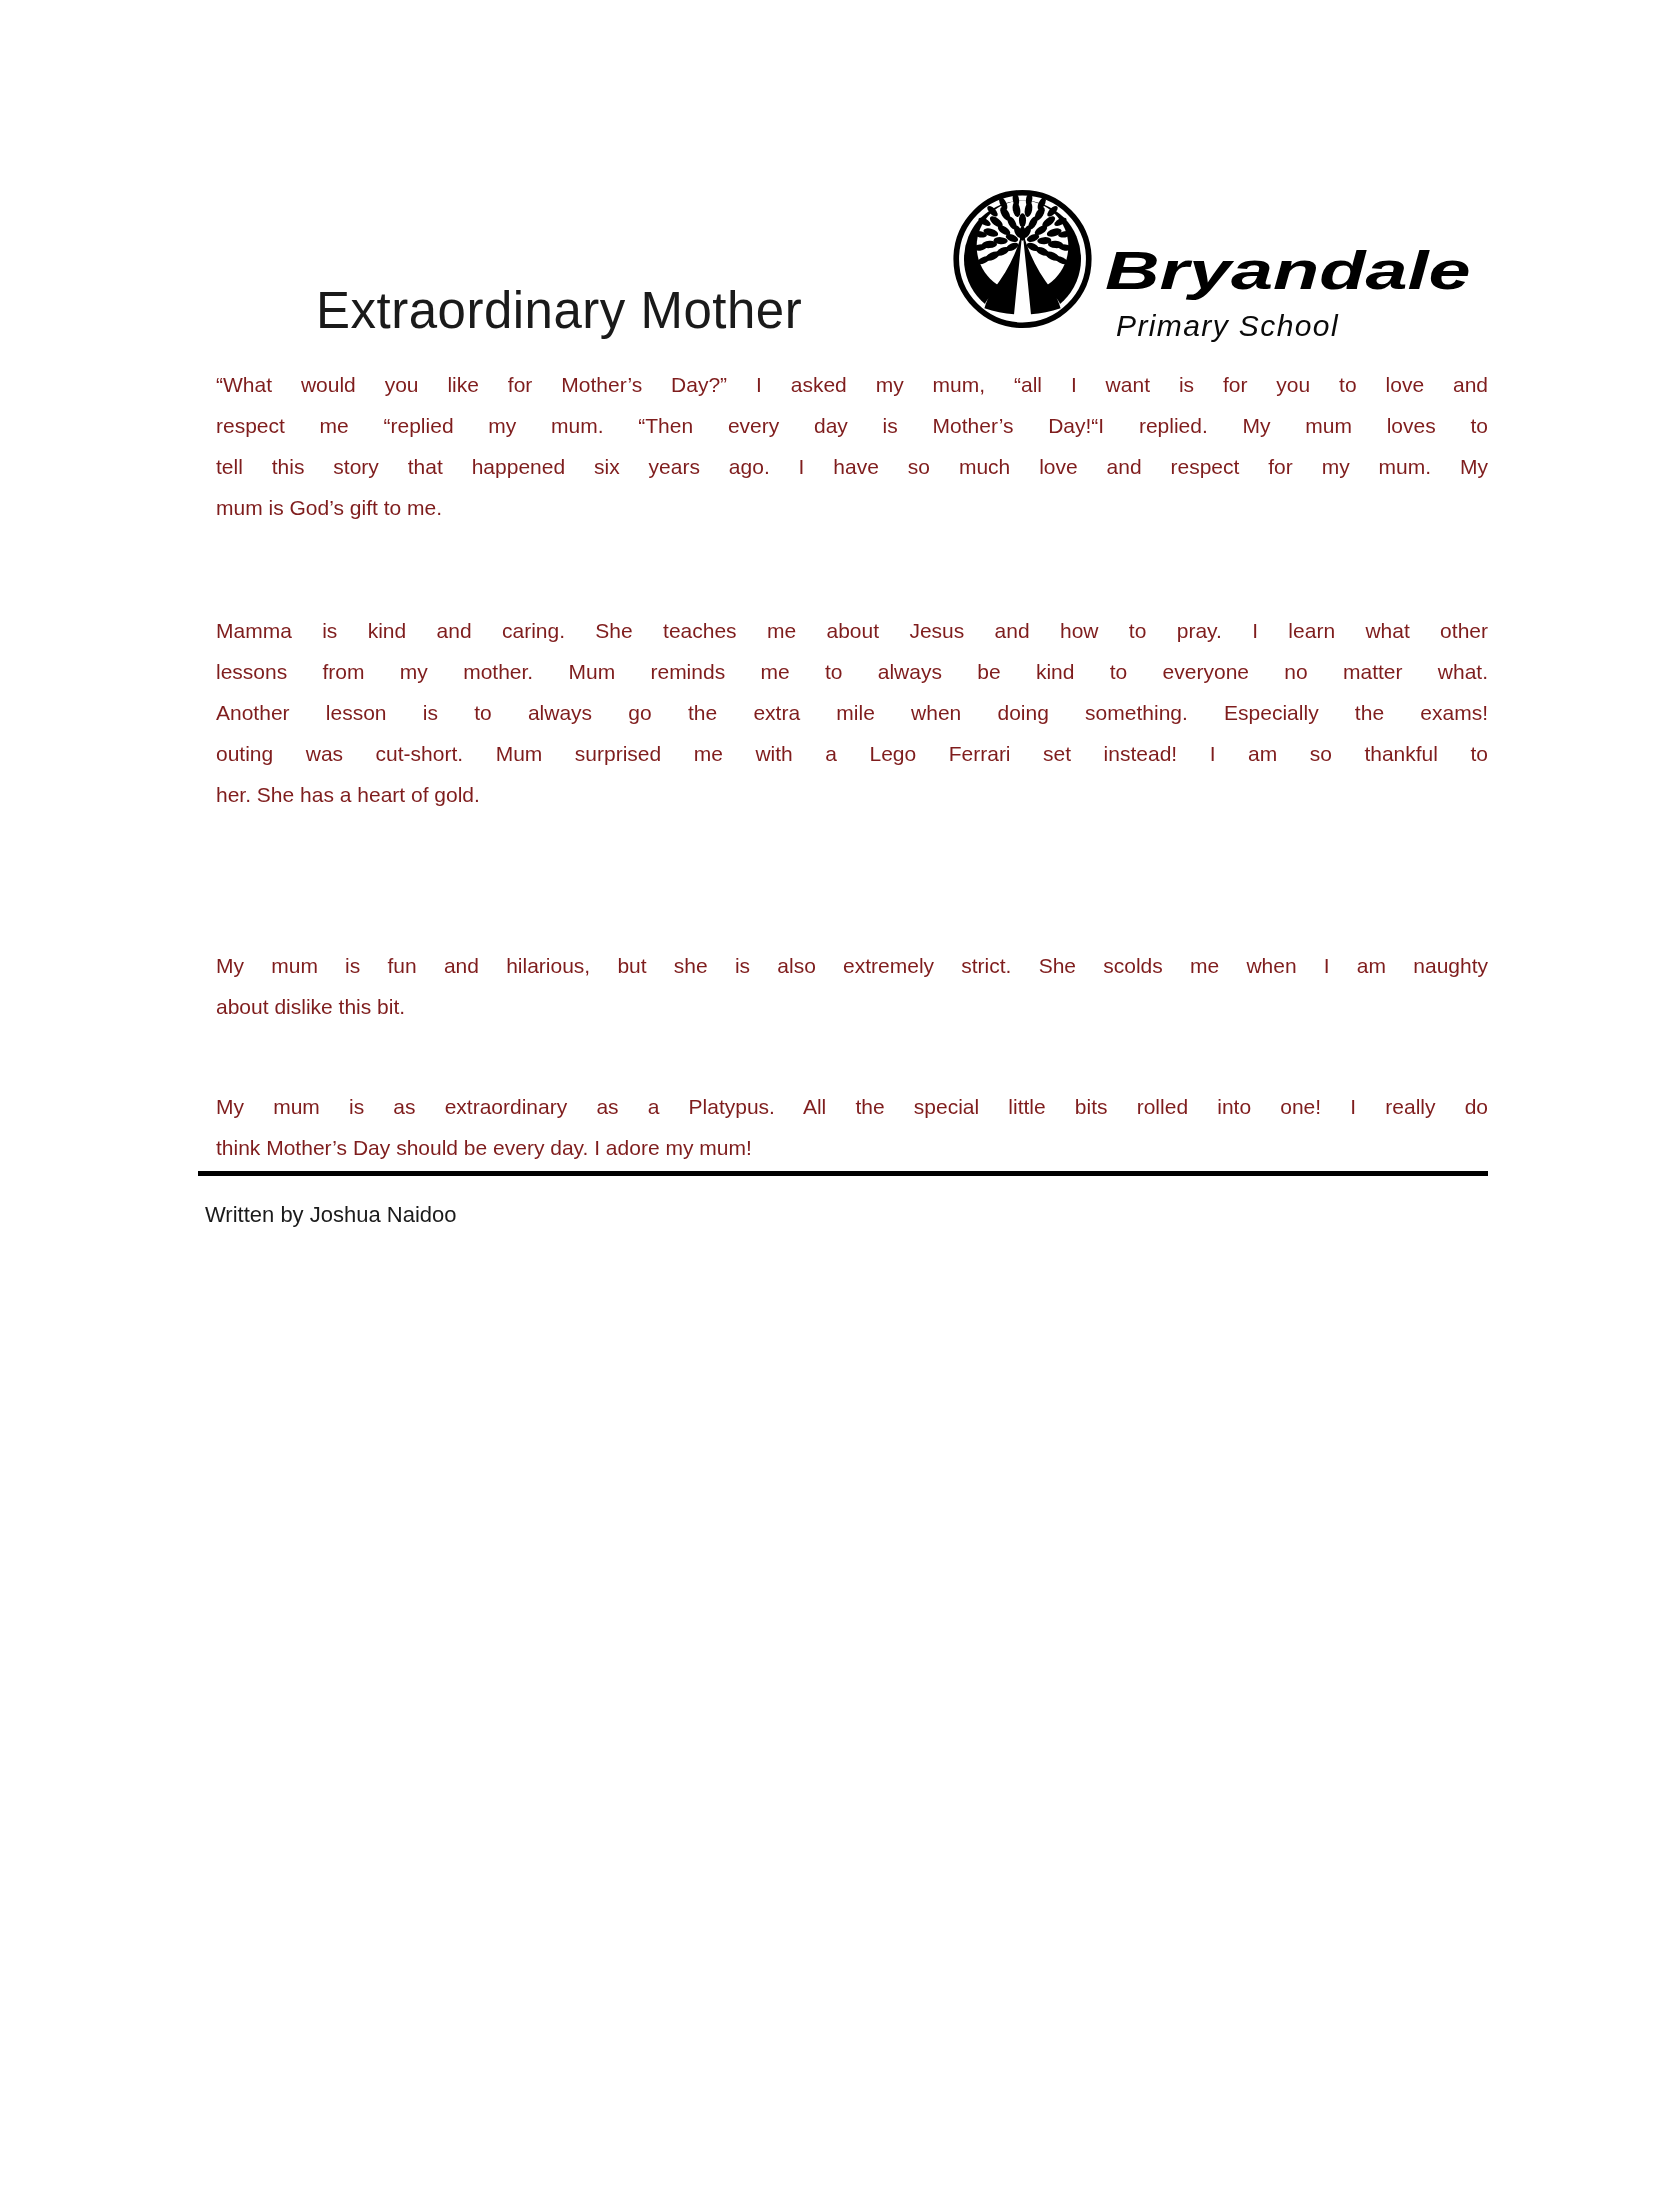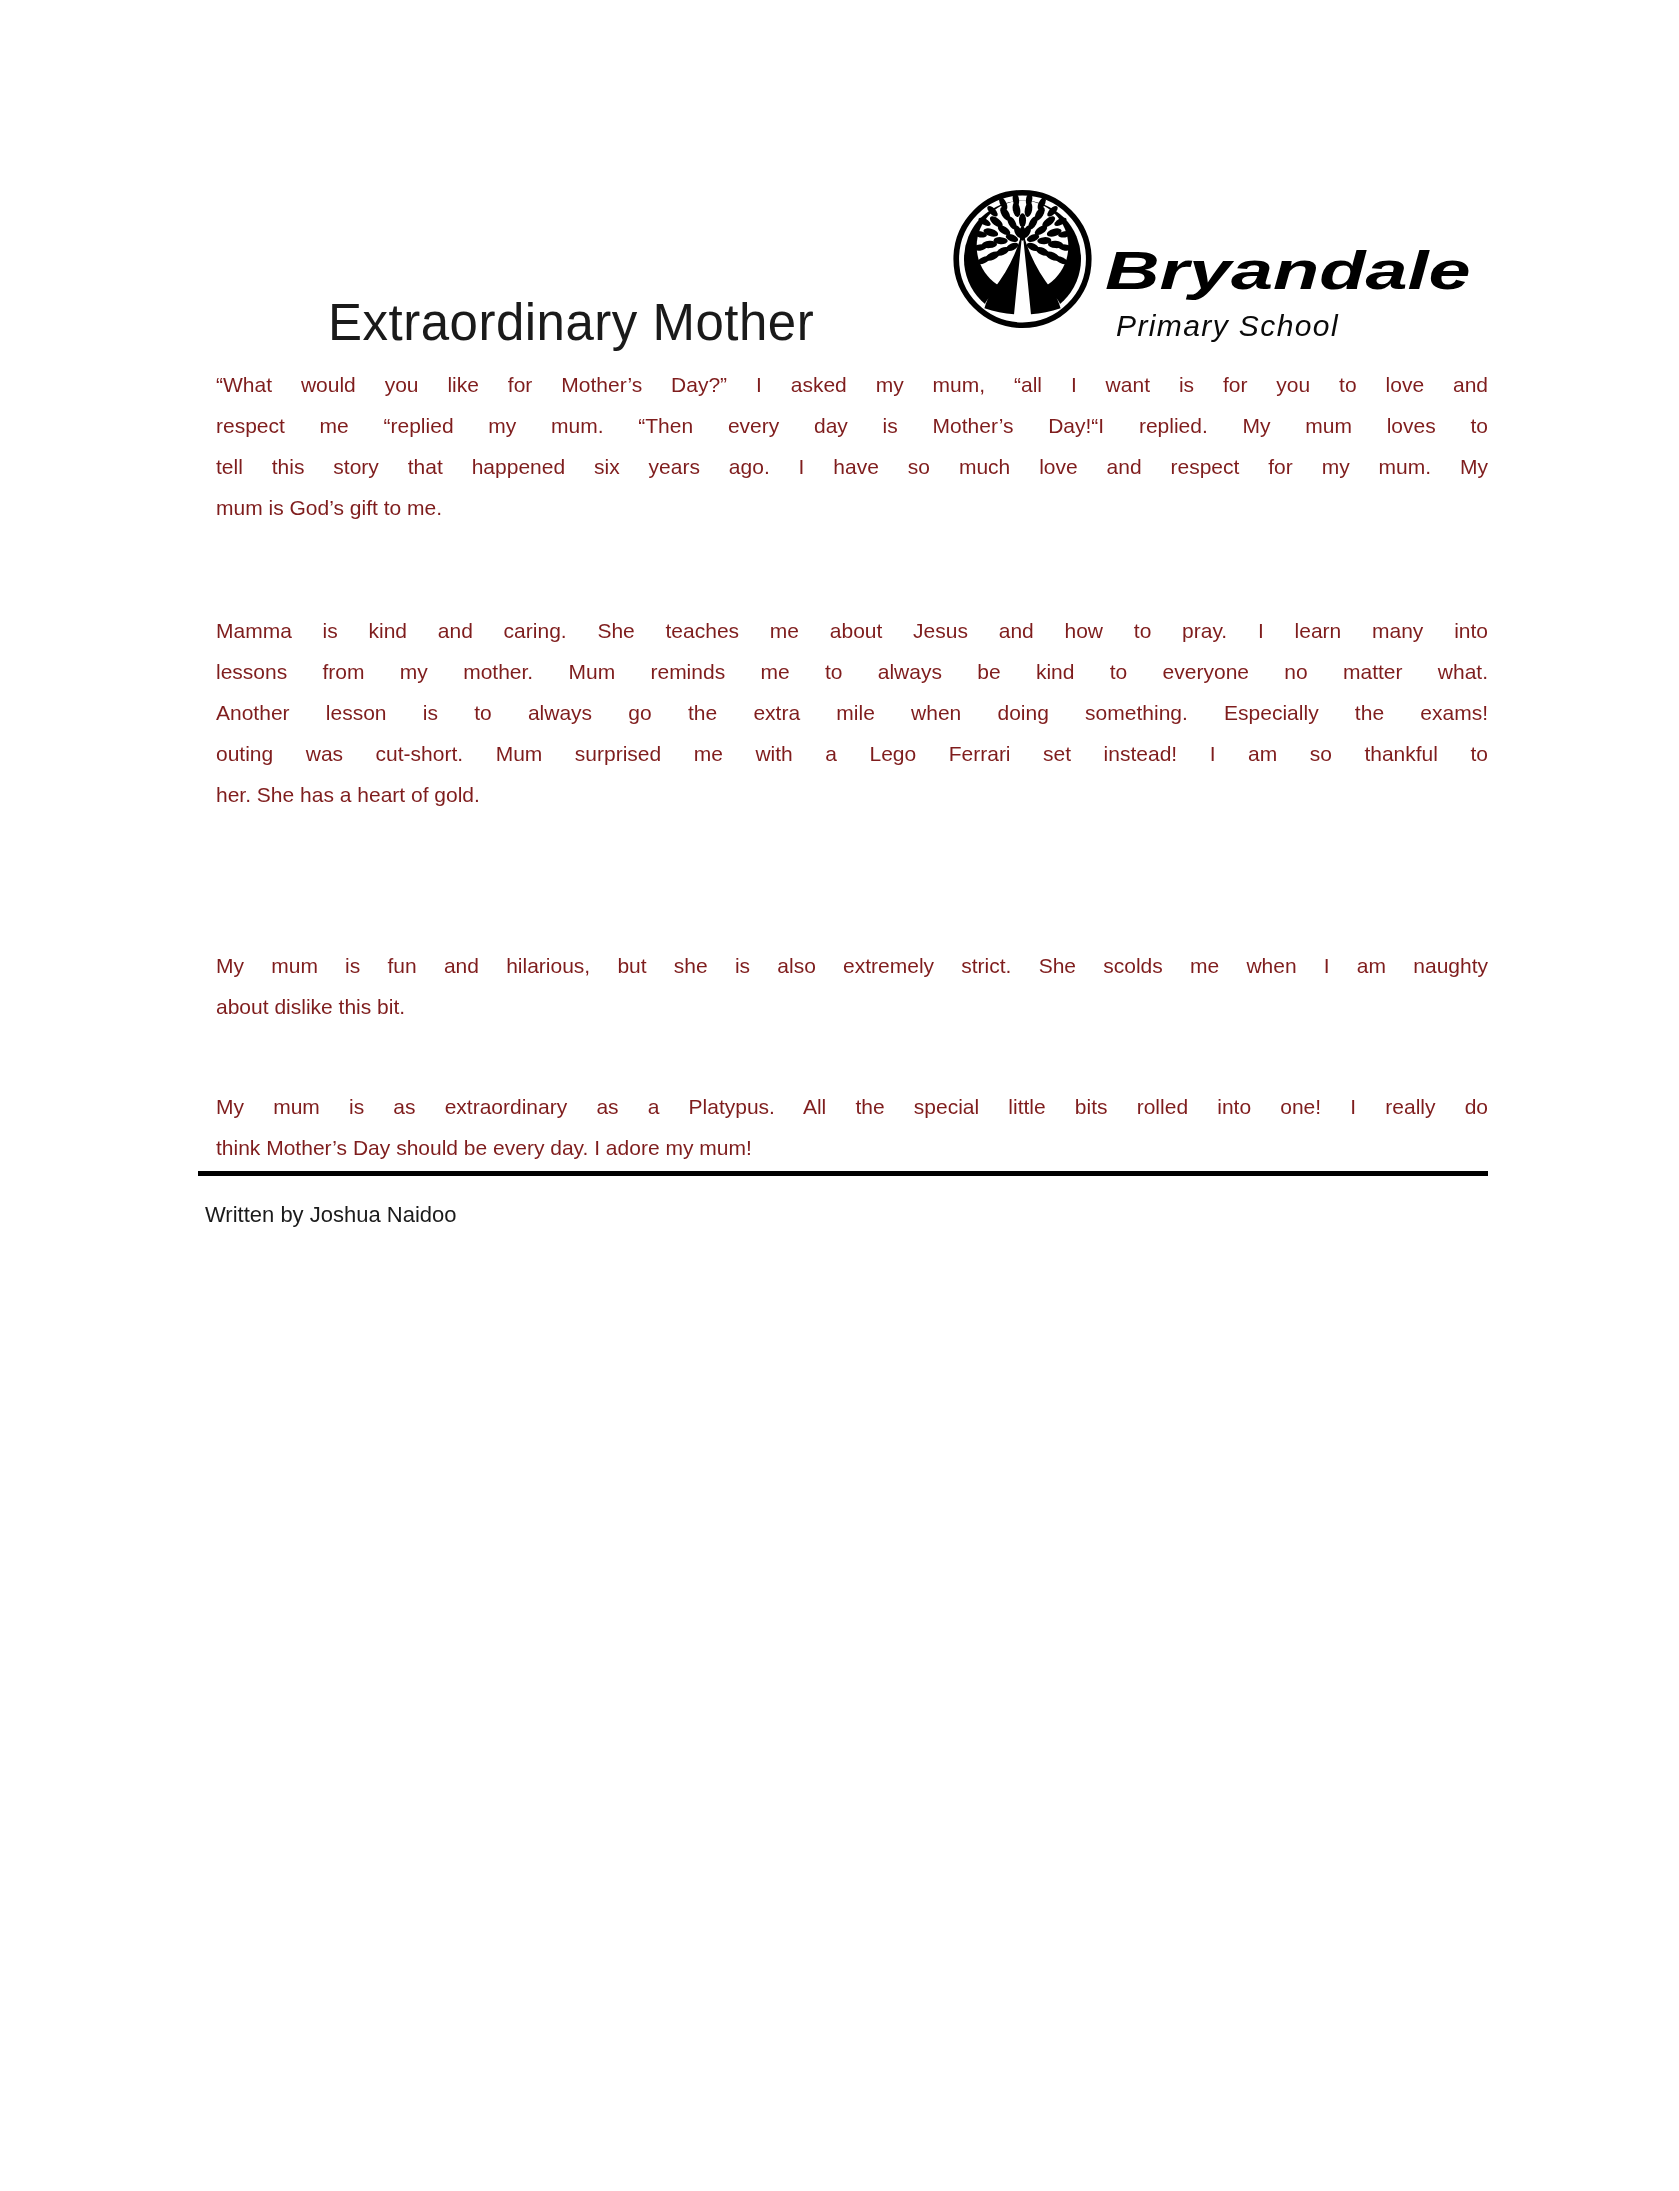--- a/index.html
+++ b/index.html
@@ -5,21 +5,21 @@
   html,body{margin:0;padding:0;background:#e8e8e8;}
   .page{
     position:relative;
     width:1680px;height:2191px;
     background:#ffffff;
     font-family:"Liberation Sans",sans-serif;
     color:#1c1c1c;
     overflow:hidden;
   }
   .title{
-    position:absolute;left:316px;top:282px;margin:12px;
+    position:absolute;left:316px;top:282px;margin:0;
     font-size:51px;font-weight:400;line-height:57px;
     letter-spacing:0.5px;color:#1a1a1a;white-space:nowrap;
   }
   .logo-mark{
     position:absolute;left:952px;top:186px;
     width:141px;height:146px;
   }
   .logo-name{
     position:absolute;left:1105px;top:242px;
     font-size:54px;font-weight:bold;font-style:italic;line-height:57px;
@@ -119,21 +119,21 @@
   <div class="logo-name">Bryandale</div>
   <div class="logo-sub">Primary School</div>
 
   <div class="para p1">
       <div class="line">“What would you like for Mother’s Day?” I asked my mum, “all I want is for you to love and</div>
       <div class="line">respect me “replied my mum. “Then every day is Mother’s Day!“I replied. My mum loves to</div>
       <div class="line">tell this story that happened six years ago. I have so much love and respect for my mum. My</div>
       <div class="line last">mum is God’s gift to me.</div>
     </div>
   <div class="para p2">
-      <div class="line">Mamma is kind and caring. She teaches me about Jesus and how to pray. I learn many into</div>
+      <div class="line">Mamma is kind and caring. She teaches me about Jesus and how to pray. I learn what other</div>
       <div class="line">lessons from my mother. Mum reminds me to always be kind to everyone no matter what.</div>
       <div class="line">Another lesson is to always go the extra mile when doing something. Especially the exams!</div>
       <div class="line">outing was cut-short. Mum surprised me with a Lego Ferrari set instead! I am so thankful to</div>
       <div class="line last">her. She has a heart of gold.</div>
     </div>
   <div class="para p3">
       <div class="line">My mum is fun and hilarious, but she is also extremely strict. She scolds me when I am naughty</div>
       <div class="line last">about dislike this bit.</div>
     </div>
   <div class="para p4">

